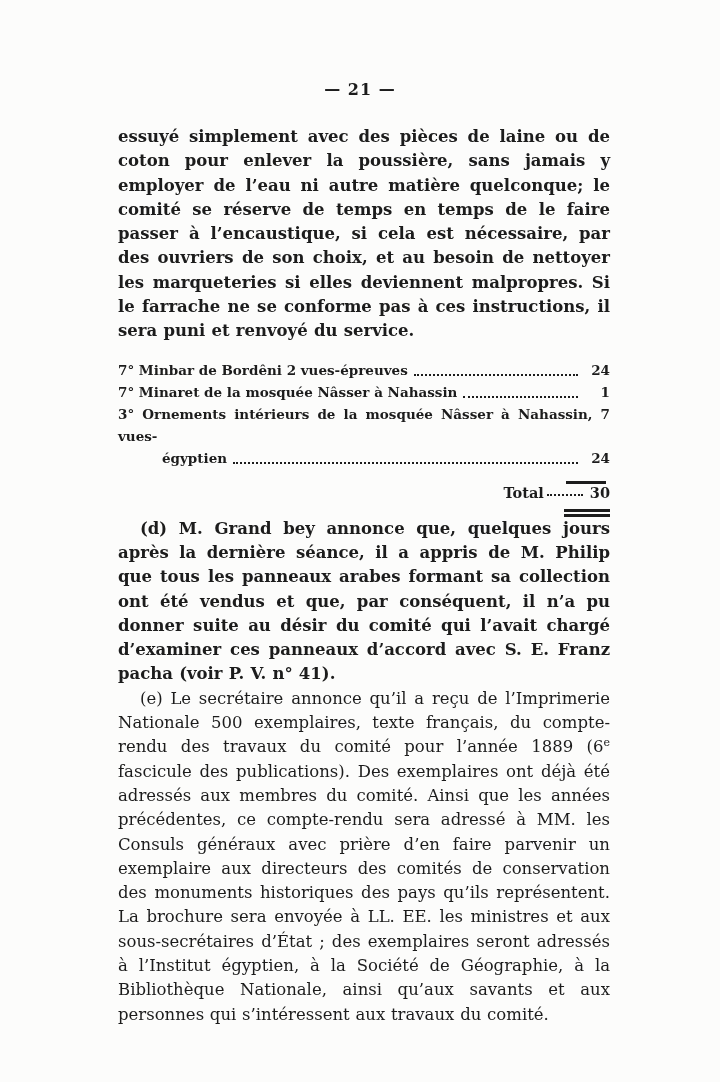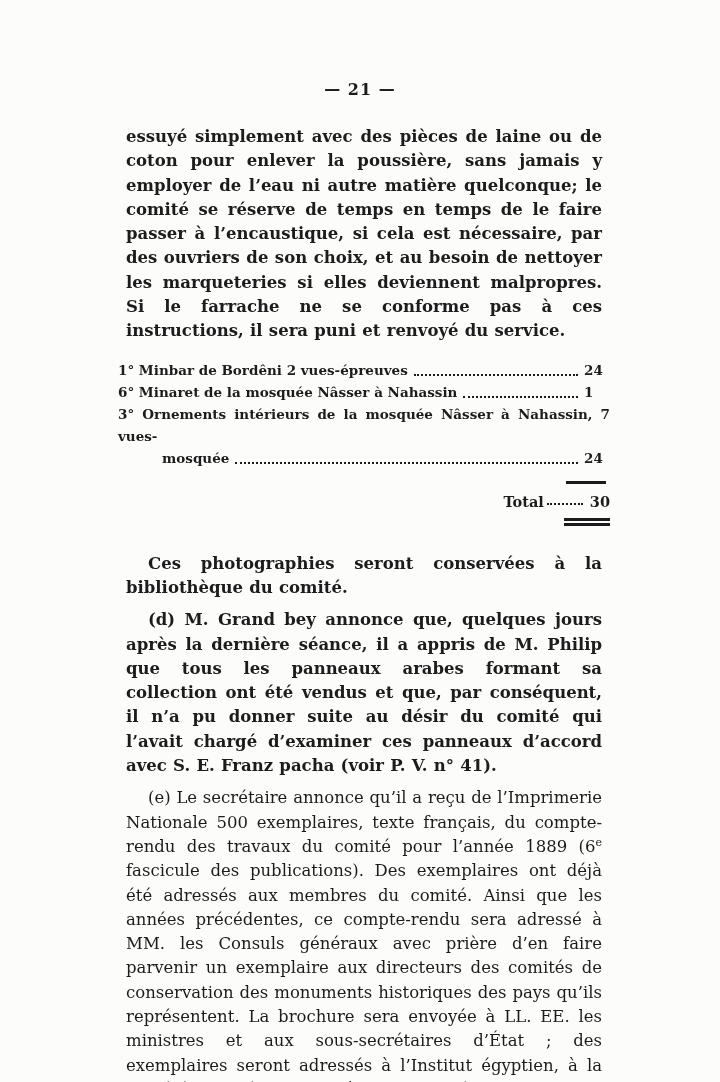--- a/index.html
+++ b/index.html
@@ -19,21 +19,21 @@
     font-weight: bold;
     font-size: 16px;
     letter-spacing: 1px;
   }
   .content {
     margin-left: 118px;
     width: 492px;
     margin-top: 26px;
   }
   .para {
-    margin: 8px;
+    margin: 0;
     text-align: justify;
     font-size: 16.5px;
     line-height: 24.3px;
     word-spacing: 0.5px;
   }
   .bold { font-weight: bold; }
   .indent { text-indent: 22px; }
   .mt  { margin-top: 26px; }
 
   
@@ -44,35 +44,35 @@
     line-height: 22px;
   }
   .list-row { display: flex; align-items: baseline; }
   .leader {
     flex: 1;
     border-bottom: 2.4px dotted #1c1c1c;
     align-self: flex-end;
     margin: 0 6px 5px 6px;
     min-width: 20px;
   }
-  .row-value { width: 26px; text-align: left; }
+  .row-value { width: 26px; text-align: right; }
   .list-row-full { text-align: justify; text-align-last: justify; }
   .wrap-indent { padding-left: 44px; }
 
   
   .total-wrap {
     display: flex;
     flex-direction: column;
     align-items: flex-end;
     margin-top: 12px;
     font-size: 14.5px;
     font-weight: bold;
   }
   .rule-top { width: 40px; height: 3px; background: #1c1c1c; margin-right: 4px; }
-  .total-line { display: flex; align-items: baseline; margin-top: 9px; }
+  .total-line { display: flex; align-items: baseline; }
   .total-leader {
     width: 36px;
     border-bottom: 2.4px dotted #1c1c1c;
     align-self: flex-end;
     margin: 0 7px 5px 3px;
   }
   .rule-bottom {
     width: 46px; height: 8px; box-sizing: border-box;
     border-top: 3px solid #1c1c1c;
     border-bottom: 3px solid #1c1c1c;
@@ -87,47 +87,46 @@
 
   <div class="pagenum">— 21 —</div>
 
   <div class="content">
 
     <p class="para bold">essuyé simplement avec des pièces de laine ou de coton pour enlever la poussière, sans jamais y employer de l’eau ni autre matière quelconque; le comité se réserve de temps en temps de le faire passer à l’encaustique, si cela est nécessaire, par des ouvriers de son choix, et au besoin de nettoyer les marqueteries si elles deviennent malpropres. Si le farrache ne se conforme pas à ces instructions, il sera puni et renvoyé du service.</p>
 
 
     <div class="photo-list">
       <div class="list-row">
-        <span class="row-text">1° Minbar de Bordêni 2 vues-épreuves</span>
+        <span class="row-text">7° Minbar de Bordêni 2 vues-épreuves</span>
         <span class="leader"></span>
         <span class="row-value">24</span>
       </div>
       <div class="list-row">
-        <span class="row-text">6° Minaret de la mosquée Nâsser à Nahassin</span>
+        <span class="row-text">7° Minaret de la mosquée Nâsser à Nahassin</span>
         <span class="leader"></span>
         <span class="row-value">1</span>
       </div>
       <div class="list-row-full">3° Ornements intérieurs de la mosquée Nâsser à Nahassin, 7 vues-</div>
       <div class="list-row wrap-indent">
-        <span class="row-text">mosquée</span>
+        <span class="row-text">égyptien</span>
         <span class="leader"></span>
         <span class="row-value">24</span>
       </div>
     </div>
 
     <div class="total-wrap">
       <div class="rule-top"></div>
       <div class="total-line">
         <span>Total</span>
         <span class="total-leader"></span>
         <span class="total-value">30</span>
       </div>
       <div class="rule-bottom"></div>
     </div>
 
-    <p class="para bold indent mt">Ces photographies seront conservées à la bibliothèque du comité.</p>
 
     <p class="para bold indent">(d) M. Grand bey annonce que, quelques jours après la dernière séance, il a appris de M. Philip que tous les panneaux arabes formant sa collection ont été vendus et que, par conséquent, il n’a pu donner suite au désir du comité qui l’avait chargé d’examiner ces panneaux d’accord avec S. E. Franz pacha (voir P. V. n° 41).</p>
 
     <p class="para indent"><span>(e) Le secrétaire annonce qu’il a reçu de l’Imprimerie Nationale 500 exemplaires, texte français, du compte-rendu des travaux du comité pour l’année 1889 (6</span><sup>e</sup><span> fascicule des publications). Des exemplaires ont déjà été adressés aux membres du comité. Ainsi que les années précédentes, ce compte-rendu sera adressé à MM. les Consuls généraux avec prière d’en faire parvenir un exemplaire aux directeurs des comités de conservation des monuments historiques des pays qu’ils représentent. La brochure sera envoyée à LL. EE. les ministres et aux sous-secrétaires d’État ; des exemplaires seront adressés à l’Institut égyptien, à la Société de Géographie, à la Bibliothèque Nationale, ainsi qu’aux savants et aux personnes qui s’intéressent aux travaux du comité.</span></p>
 
   </div>
 </div>
 
 </body></html>

